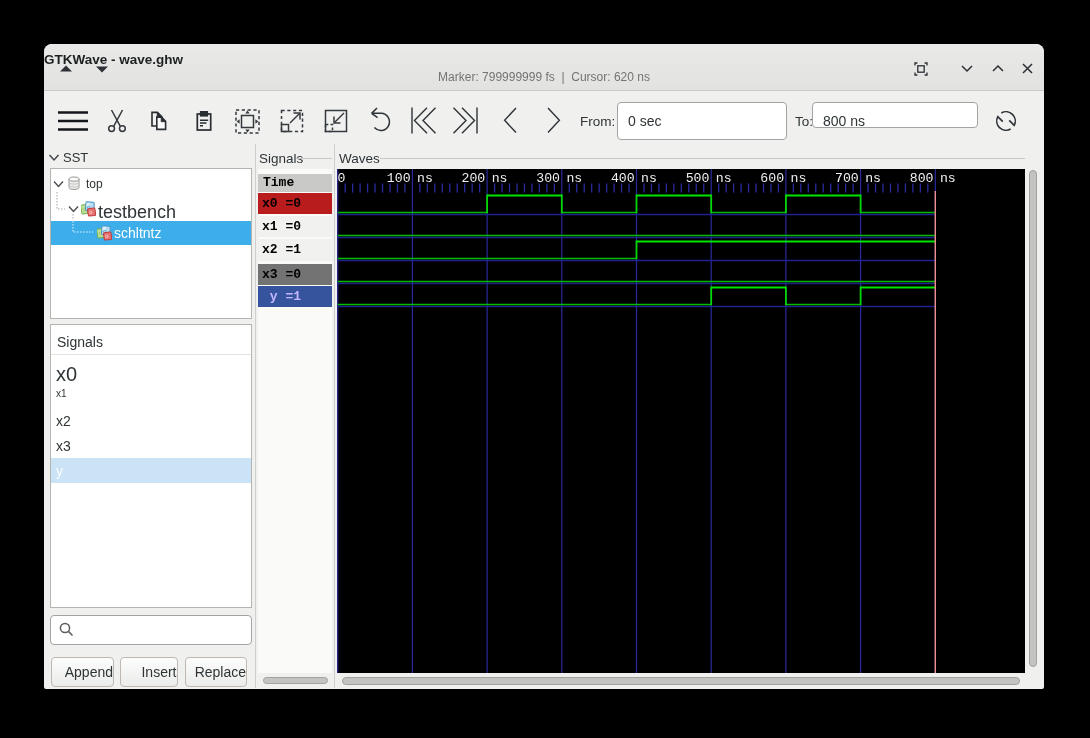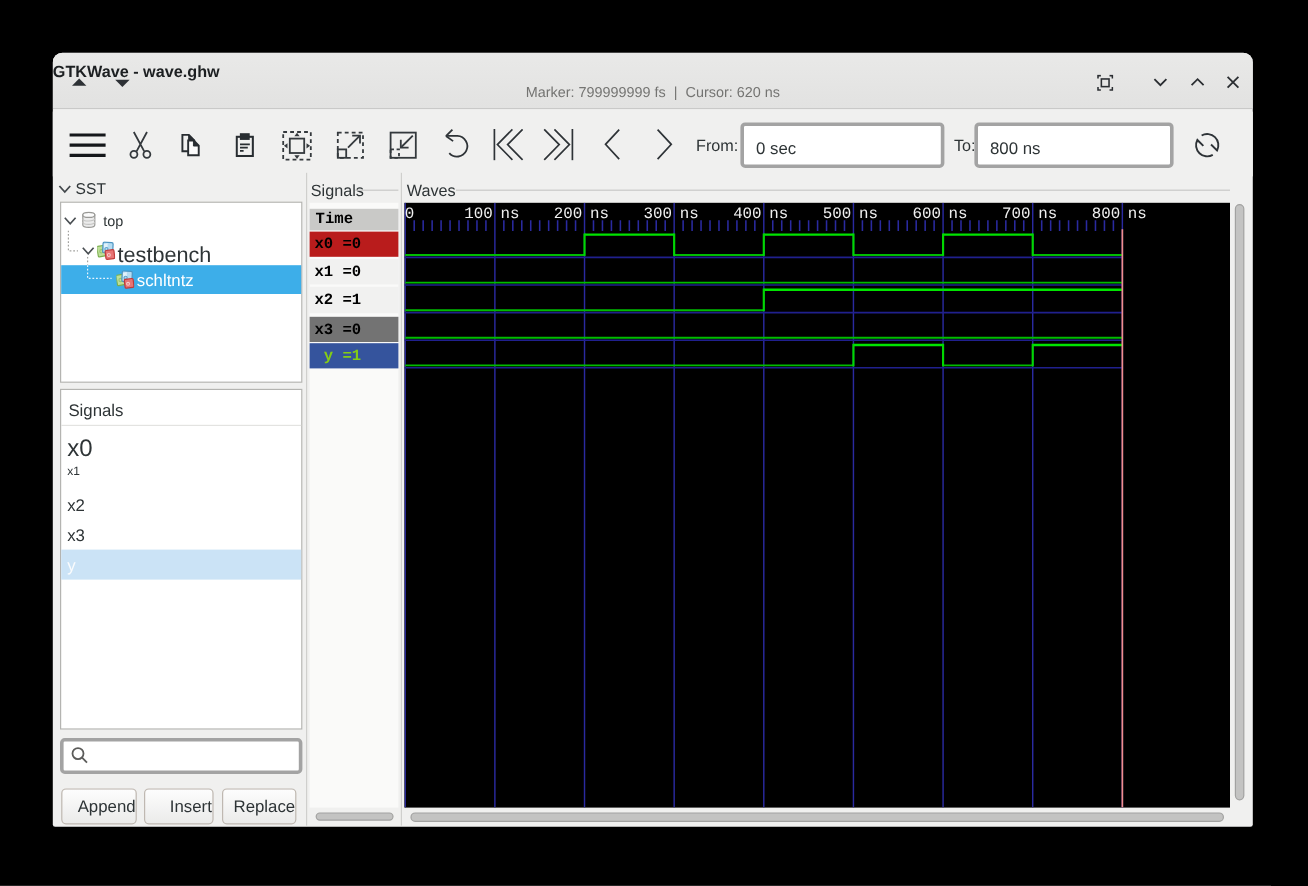--- a/index.html
+++ b/index.html
@@ -5,21 +5,21 @@
   html,body{margin:0;padding:0;width:1090px;height:738px;background:#000;overflow:hidden}
   *{box-sizing:border-box}
   body{font-family:"Liberation Sans",sans-serif;position:relative}
   .abs{position:absolute}
   #win{position:absolute;left:44px;top:44px;width:1000px;height:645px;background:#f0f0ef;border-radius:8px 8px 2px 2px;}
   #titlebar{position:absolute;left:0;top:0;width:1000px;height:47px;background:linear-gradient(#e9e9e8,#e2e2e1);border-bottom:1px solid #c9c9c8;border-radius:8px 8px 0 0}
   #toolbar{position:absolute;left:0;top:49px;width:1000px;height:54px;background:#f0f0ef}
   .ttl{position:absolute;left:0;top:8px;width:1000px;text-align:left;font-size:13.5px;font-weight:bold;color:#1c1f21}
   .sub{position:absolute;left:0;top:26px;width:1000px;text-align:center;font-size:12px;color:#747472}
   svg.ic{position:absolute}
-  .entry{position:absolute;background:#fff;border:3px solid #a3a3a3;border-radius:4px;font-size:14px;color:#2e3436}
+  .entry{position:absolute;background:#fff;border:1px solid #a3a3a3;border-radius:4px;font-size:14px;color:#2e3436}
   .lbl{position:absolute;font-size:13.5px;color:#2e3436}
   .btn{position:absolute;height:30px;background:linear-gradient(#fdfdfd,#ebebea);border:1px solid #bfb8b1;border-radius:4px;font-size:14px;color:#2e3436;text-align:right;line-height:28px}
   .pane-box{position:absolute;background:#fff;border:1px solid #b4b4b1}
   .mono{font-family:"Liberation Mono",monospace}
   .thumb{position:absolute;background:#c3c3c2;border:1px solid #a2a2a1;border-radius:4.5px}
 </style>
 </head>
 <body>
 <div id="win">
     <div id="titlebar"></div>
@@ -129,21 +129,21 @@
 <svg class="ic" style="left:501px;top:107px" width="18" height="27" viewBox="0 0 18 27" fill="none" stroke="#2e3337" stroke-width="1.4">
   <path d="M15 1 L3.6 13.3 L15 25.6"></path>
 </svg>
 
 <svg class="ic" style="left:545px;top:107px" width="18" height="27" viewBox="0 0 18 27" fill="none" stroke="#2e3337" stroke-width="1.4">
   <path d="M3 1 L14.4 13.3 L3 25.6"></path>
 </svg>
 <div class="lbl" style="left:580px;top:114px">From:</div>
 <div class="entry" style="left:617px;top:102px;width:170px;height:38px;line-height:36px;padding-left:10px">0 sec</div>
 <div class="lbl" style="left:795px;top:114px">To:</div>
-<div class="entry" style="left:812px;top:102px;width:166px;height:38px;line-height:36px;padding-left:10px">800 ns</div>
+<div class="entry" style="left:812px;top:102px;width:166px;height:26px;line-height:36px;padding-left:10px">800 ns</div>
 
 <svg class="ic" style="left:993px;top:108px" width="26" height="26" viewBox="0 0 26 26" fill="none" stroke="#2e3337" stroke-width="1.6">
   <path d="M8.35 4.95 A9.3 9.3 0 0 1 21.21 17.37 L16.2 12.4"></path>
   <path d="M17.65 21.05 A9.3 9.3 0 0 1 4.79 8.63 L9.8 13.6"></path>
 </svg>
 
 <svg class="ic" style="left:48px;top:153px" width="12" height="9" viewBox="0 0 12 9" fill="none" stroke="#43484c" stroke-width="1.5">
     <path d="M1.5 2 L6 7 L10.5 2"></path>
   </svg>
 <div class="lbl" style="left:63px;top:150px;font-size:13px">SST</div>
@@ -200,21 +200,21 @@
 <div class="abs" style="left:255px;top:144px;width:1px;height:544px;background:#cfcfcd"></div>
 <div class="abs" style="left:334px;top:144px;width:1px;height:544px;background:#cfcfcd"></div>
 <div class="lbl" style="left:259px;top:151px;font-size:13.5px">Signals</div>
 <div class="abs" style="left:296px;top:158px;width:36px;height:1px;background:#c9c9c7"></div>
 <div class="abs mono" id="namecells" style="left:258px;top:168.5px;width:74px;height:504px;background:#fafaf9;font-size:13px;font-weight:bold;color:#000">
     <div style="position:absolute;left:0;top:5.5px;width:74px;height:18px;background:#c9c9c7;line-height:18px;padding-left:5px">Time</div>
     <div style="position:absolute;left:0;top:24.5px;width:74px;height:21.2px;background:#b91c1c;line-height:21px;padding-left:4px;white-space:pre">x0 =0</div>
     <div style="position:absolute;left:0;top:47.7px;width:74px;height:21.2px;background:#f1f1f0;line-height:21px;padding-left:4px;white-space:pre">x1 =0</div>
     <div style="position:absolute;left:0;top:70.9px;width:74px;height:21.2px;background:#f1f1f0;line-height:21px;padding-left:4px;white-space:pre">x2 =1</div>
     <div style="position:absolute;left:0;top:95px;width:74px;height:21.2px;background:#737373;line-height:21px;padding-left:4px;white-space:pre">x3 =0</div>
-    <div style="position:absolute;left:0;top:117.3px;width:74px;height:21.2px;background:#35549d;line-height:21px;padding-left:4px;white-space:pre;color:#84cc16"> y =1</div>
+    <div style="position:absolute;left:0;top:117.3px;width:74px;height:21.2px;background:#35549d;line-height:21px;padding-left:4px;white-space:pre;color:#c4b5fd"> y =1</div>
   </div>
 
 <div class="lbl" style="left:339px;top:151px;font-size:13.5px">Waves</div>
 <div class="abs" style="left:380px;top:158px;width:645px;height:1px;background:#c9c9c7"></div>
 <svg id="wavesvg" width="688" height="504" viewBox="0 0 688 504" style="position:absolute;left:337px;top:168.5px;background:#000">
     <line x1="0.7" y1="0" x2="0.7" y2="504" stroke="#2a2aa0" stroke-width="1.2"></line>
     <line x1="75.4" y1="0" x2="75.4" y2="504" stroke="#2a2aa0" stroke-width="1.2"></line>
     <line x1="150.1" y1="0" x2="150.1" y2="504" stroke="#2a2aa0" stroke-width="1.2"></line>
     <line x1="224.8" y1="0" x2="224.8" y2="504" stroke="#2a2aa0" stroke-width="1.2"></line>
     <line x1="299.5" y1="0" x2="299.5" y2="504" stroke="#2a2aa0" stroke-width="1.2"></line>

